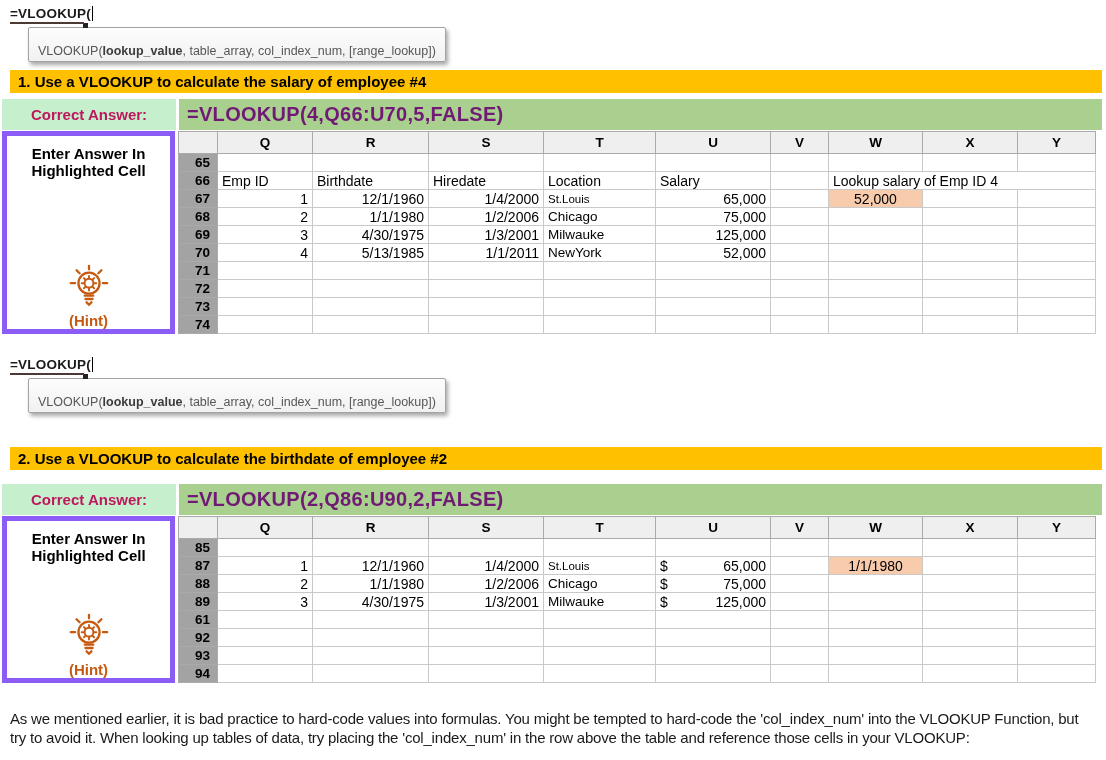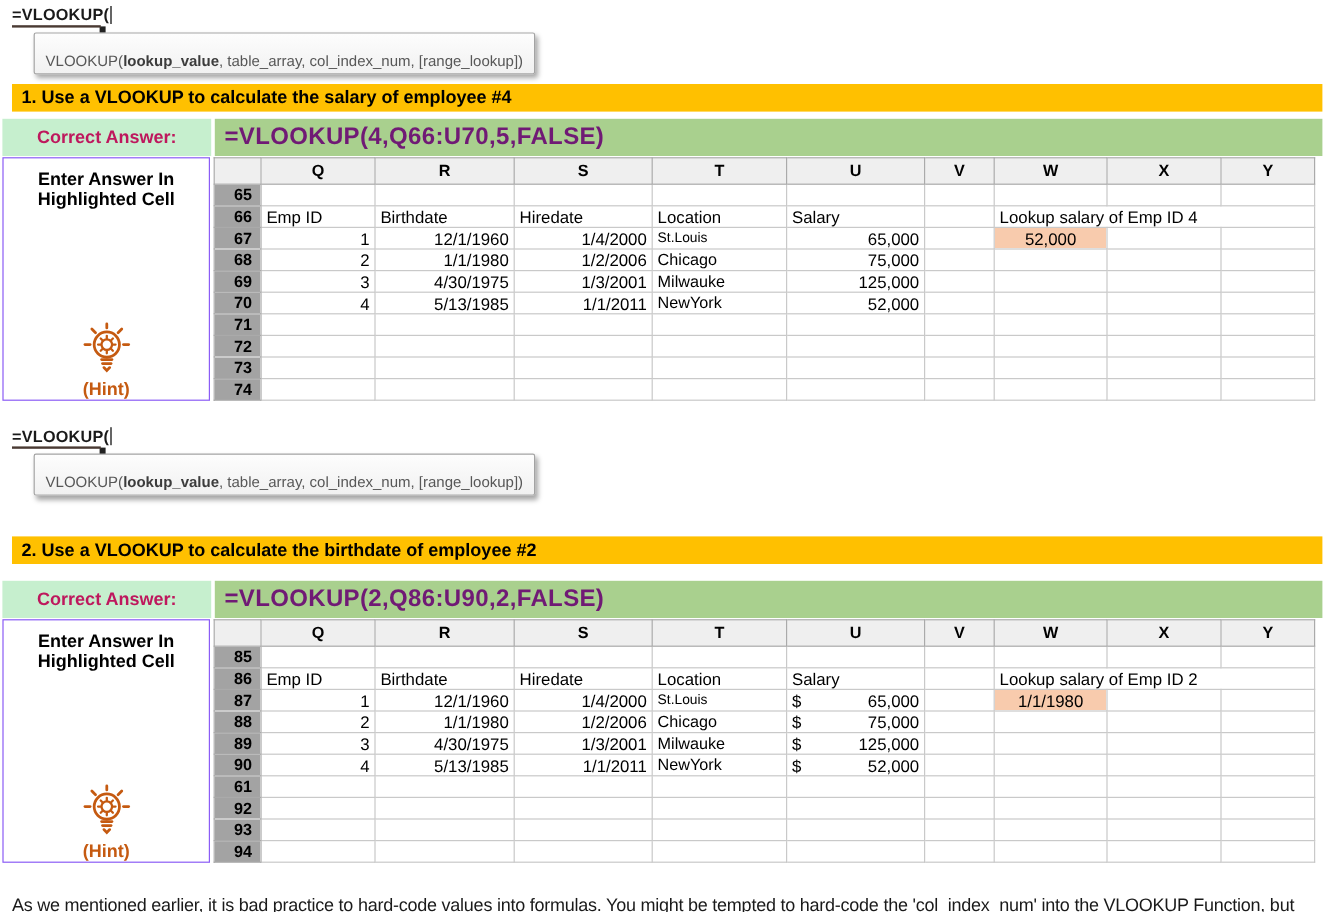--- a/index.html
+++ b/index.html
@@ -53,21 +53,21 @@
   }
   .answer-formula {
     flex:1; background:#A9D08E; font-size:20px; font-weight:700; color:#701a75;
     display:flex; align-items:center; padding-left:8px; letter-spacing:0.3px;
     white-space:nowrap;
   }
 
   
   .content-row { margin-left:2px; margin-top:1px; display:flex; align-items:stretch; }
   .left-panel {
-    width:173px; border:1px solid #8b5cf6; background:#fff; position:relative;
+    width:173px; border:5px solid #8b5cf6; background:#fff; position:relative;
     margin-right:3px;
   }
   .instruction { margin-top:9px; text-align:center; font-weight:700; font-size:15px; line-height:17px; }
   .hint-block { position:absolute; left:0; right:0; bottom:0; text-align:center; color:#C55A11; }
   .hint-block svg { display:block; margin:0 auto; }
   .hint-label { font-weight:700; font-size:15px; margin-top:1px; }
 
   table.grid { border-collapse:collapse; table-layout:fixed; font-size:14px; }
   .grid td, .grid th {
     border:1px solid #c9c9c9; height:18px; padding:0 4px;
@@ -381,30 +381,20 @@
             <td></td>
             <td></td>
             <td></td>
             <td></td>
             <td></td>
             <td></td>
             <td></td>
             <td></td>
           </tr>
           <tr>
-            <th class="rownum">86</th>
-            <td>Emp ID</td>
-            <td>Birthdate</td>
-            <td>Hiredate</td>
-            <td>Location</td>
-            <td>Salary</td>
-            <td></td>
-            <td class="lookup-label" colspan="3">Lookup salary of Emp ID 2</td>
-          </tr>
-          <tr>
             <th class="rownum">87</th>
             <td class="num">1</td>
             <td class="num">12/1/1960</td>
             <td class="num">1/4/2000</td>
             <td class="loc loc-small">St.Louis</td>
             <td class="cur">
               <div class="cwrap">
                 <span>$</span>
                 <span>65,000</span>
               </div>
@@ -442,37 +432,20 @@
                 <span>$</span>
                 <span>125,000</span>
               </div>
             </td>
             <td></td>
             <td></td>
             <td></td>
             <td></td>
           </tr>
           <tr>
-            <th class="rownum">90</th>
-            <td class="num">4</td>
-            <td class="num">5/13/1985</td>
-            <td class="num">1/1/2011</td>
-            <td class="loc">NewYork</td>
-            <td class="cur">
-              <div class="cwrap">
-                <span>$</span>
-                <span>52,000</span>
-              </div>
-            </td>
-            <td></td>
-            <td></td>
-            <td></td>
-            <td></td>
-          </tr>
-          <tr>
             <th class="rownum">61</th>
             <td></td>
             <td></td>
             <td></td>
             <td></td>
             <td></td>
             <td></td>
             <td></td>
             <td></td>
             <td></td>

